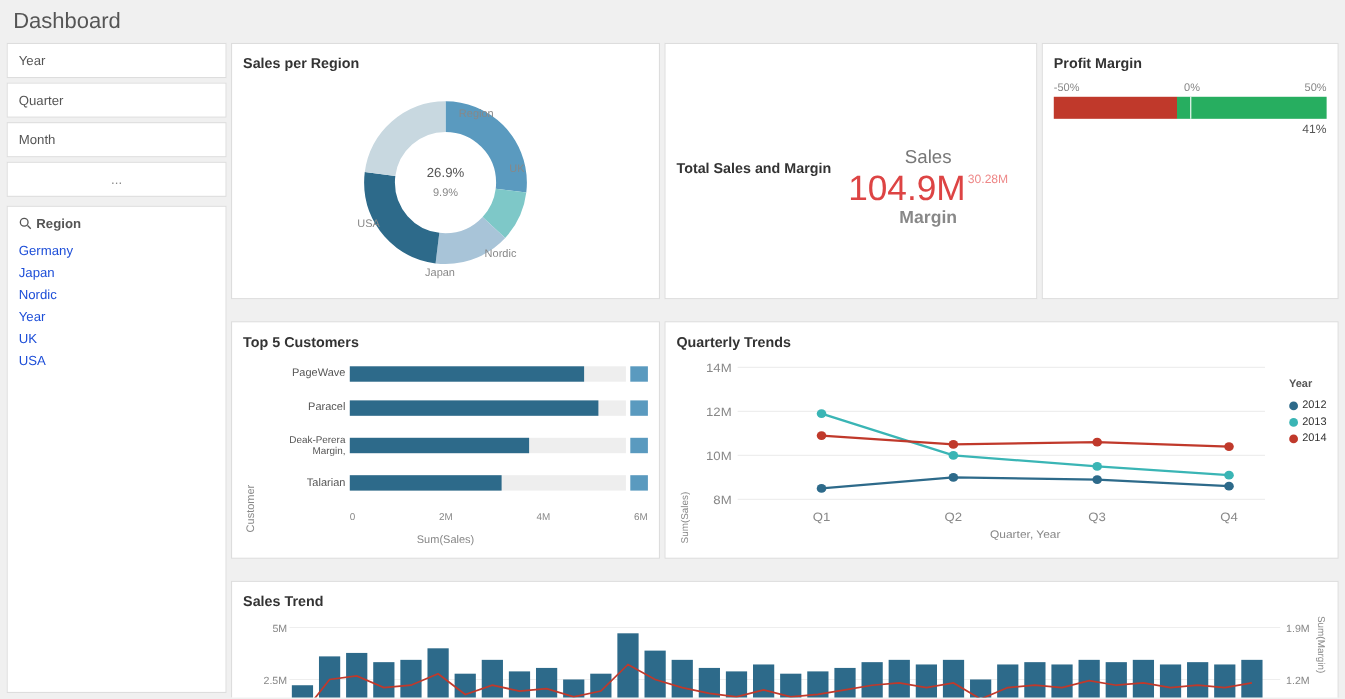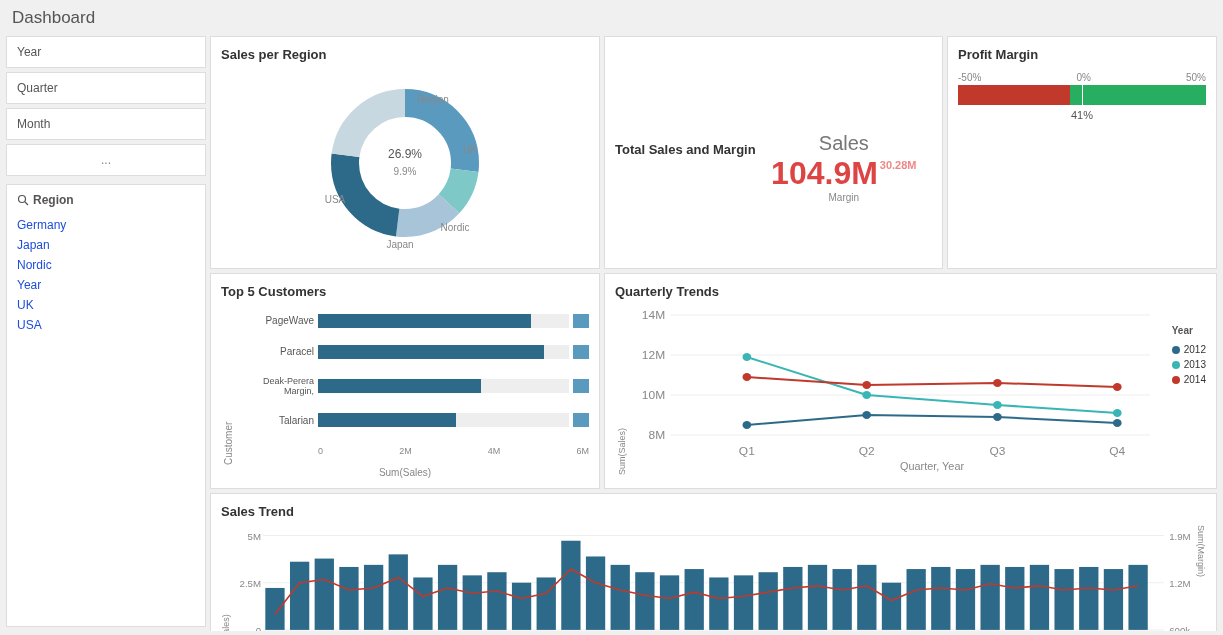--- a/index.html
+++ b/index.html
@@ -1,63 +1,63 @@
 <!DOCTYPE html>
 <html><head>
   <meta charset="utf-8">
   <style>
     * { box-sizing: border-box; margin: 0; padding: 0; }
     body { font-family: Arial, sans-serif; background: #f0f0f0; font-size: 12px; color: #333; }
 
-    .dashboard-title { font-size: 17px; font-weight: normal; color: #555; padding: 8px 12px 4px; }
+    .dashboard-title { font-size: 20px; font-weight: normal; color: #555; padding: 8px 12px 4px; }
 
     .main-layout { display: flex; gap: 4px; padding: 4px 6px; height: calc(635px - 36px); }
 
     
     .sidebar { width: 200px; min-width: 200px; display: flex; flex-direction: column; gap: 4px; }
     .filter-item { background: #fff; border: 1px solid #ddd; padding: 8px 10px; font-size: 12px; color: #555; cursor: pointer; }
     .filter-dots { background: #fff; border: 1px solid #ddd; padding: 8px 10px; text-align: center; color: #888; cursor: pointer; }
 
     .region-section { background: #fff; border: 1px solid #ddd; flex: 1; padding: 8px 10px; margin-top: 4px; }
     .region-search { display: flex; align-items: center; gap: 4px; margin-bottom: 8px; color: #555; font-weight: bold; }
     .region-search svg { width: 12px; height: 12px; }
     .region-list { list-style: none; }
     .region-list li { padding: 3px 0; color: #1d4ed8; font-size: 12px; cursor: pointer; }
 
     
-    .content { flex: 1; display: flex; flex-direction: column; gap: 4px; }
+    .content { flex: 1; display: flex; flex-direction: column; gap: 20px; }
 
     .top-row { display: flex; gap: 4px; height: 240px; }
 
     .card { background: #fff; border: 1px solid #ddd; padding: 10px; position: relative; overflow: hidden; }
 
     
     .sales-region-card { width: 390px; min-width: 390px; }
     .card-title { font-size: 13px; font-weight: bold; color: #333; margin-bottom: 6px; }
 
     
     .donut-container { display: flex; justify-content: center; align-items: center; height: 190px; position: relative; }
     .donut-svg { width: 200px; height: 200px; }
 
     
     .total-sales-card { flex: 1; display: flex; flex-direction: row; justify-content: center; align-items: center; }
-    .sales-label { font-size: 20px; color: #777; }
-    .sales-value { font-size: 32px; color: #d44; font-weight: bold; display: flex; align-items: flex-start; }
+    .sales-label { font-size: 17px; color: #777; }
+    .sales-value { font-size: 32px; color: #d44; font-weight: normal; display: flex; align-items: flex-start; }
     .sales-margin { font-size: 11px; color: #e88; margin-left: 2px; margin-top: 4px; }
-    .margin-label { font-size: 10px; color: #888; }
+    .margin-label { font-size: 16px; color: #888; font-weight: bold; }
 
     
     .profit-card { width: 270px; min-width: 270px; }
     .profit-bar-container { margin-top: 10px; }
     .profit-axis { display: flex; justify-content: space-between; font-size: 10px; color: #888; margin-bottom: 2px; }
     .profit-bar-track { height: 20px; background: #eee; position: relative; display: flex; }
     .profit-bar-red { background: #c0392b; flex: 1; }
     .profit-bar-green { background: #27ae60; width: 55%; }
     .profit-bar-tick { position: absolute; left: 50%; top: 0; width: 1px; height: 100%; background: #fff; }
-    .profit-percent { text-align: center; font-size: 11px; color: #555; margin-top: 4px; }
+    .profit-percent { text-align: right; font-size: 11px; color: #555; margin-top: 4px; }
 
     
     .customers-card { width: 390px; min-width: 390px; }
     .bar-chart-container { display: flex; align-items: stretch; height: 160px; margin-top: 6px; }
     .bar-y-label { writing-mode: vertical-rl; transform: rotate(180deg); font-size: 10px; color: #888; display: flex; align-items: center; padding-right: 2px; }
     .bar-chart-inner { flex: 1; display: flex; flex-direction: column; justify-content: space-around; }
     .bar-row { display: flex; align-items: center; gap: 4px; }
     .bar-name { width: 80px; text-align: right; font-size: 10px; color: #555; flex-shrink: 0; }
     .bar-track { flex: 1; height: 14px; background: #eee; position: relative; }
     .bar-fill { height: 100%; background: #2d6a8a; }

